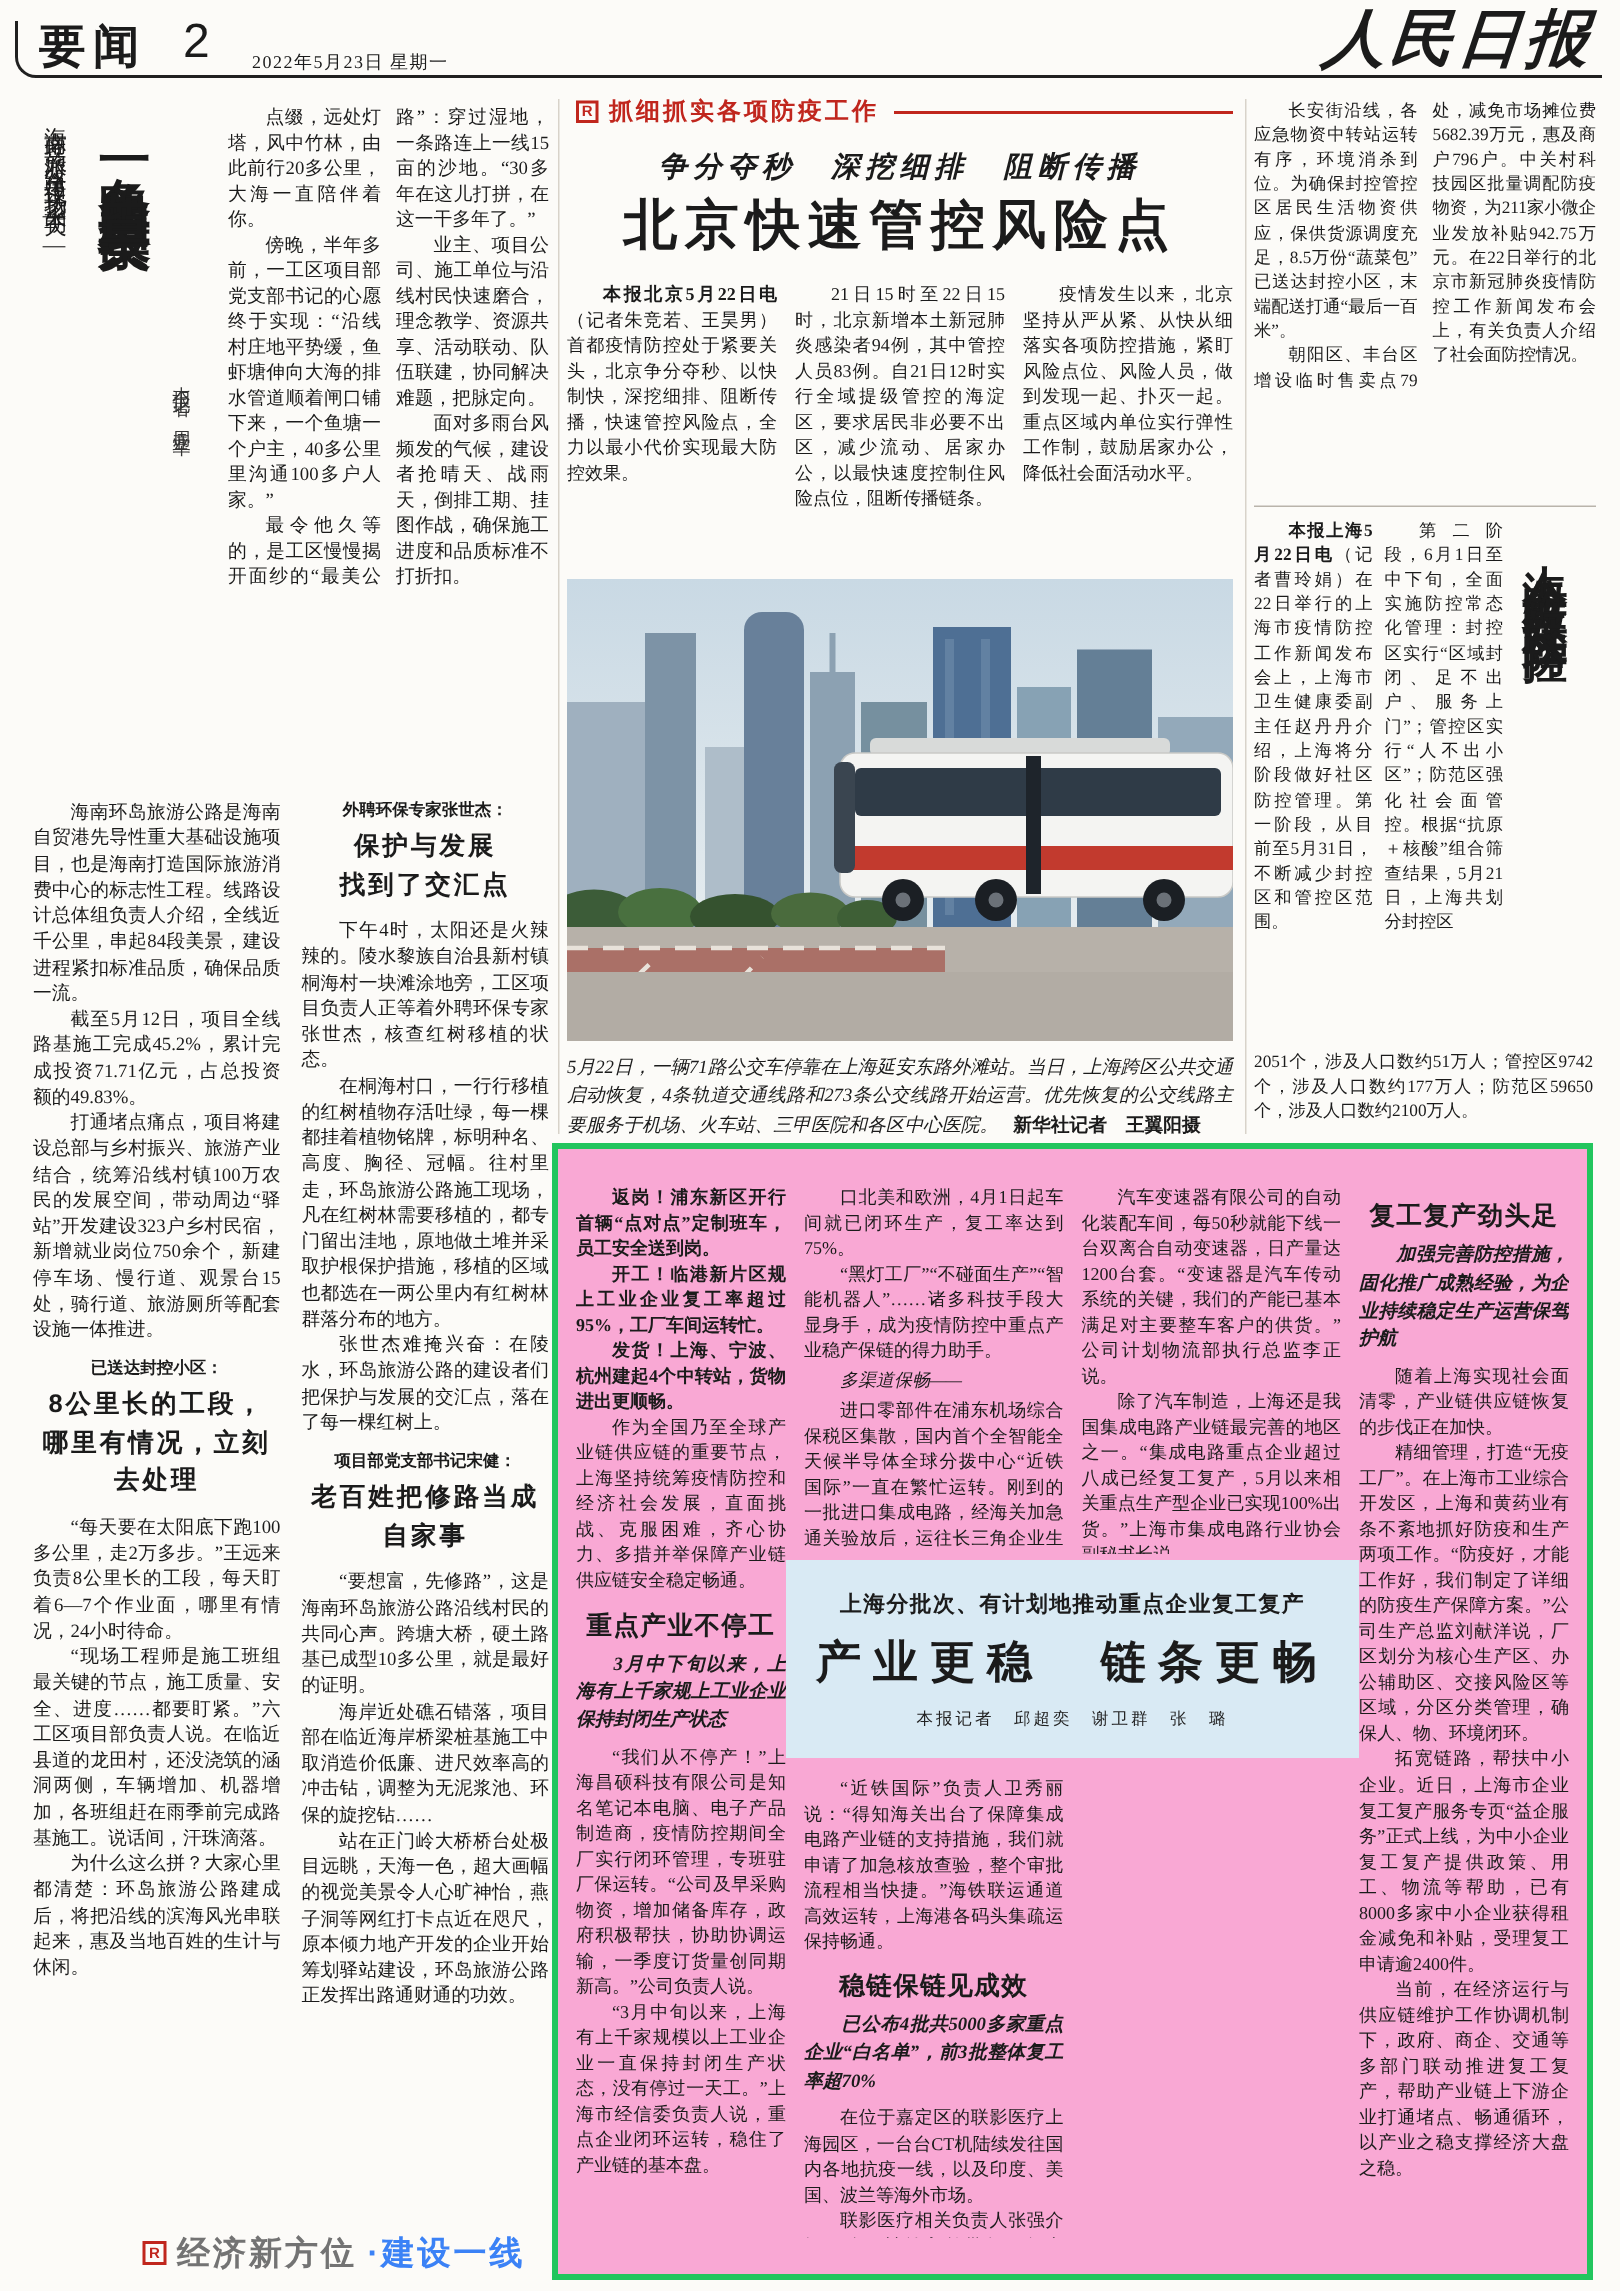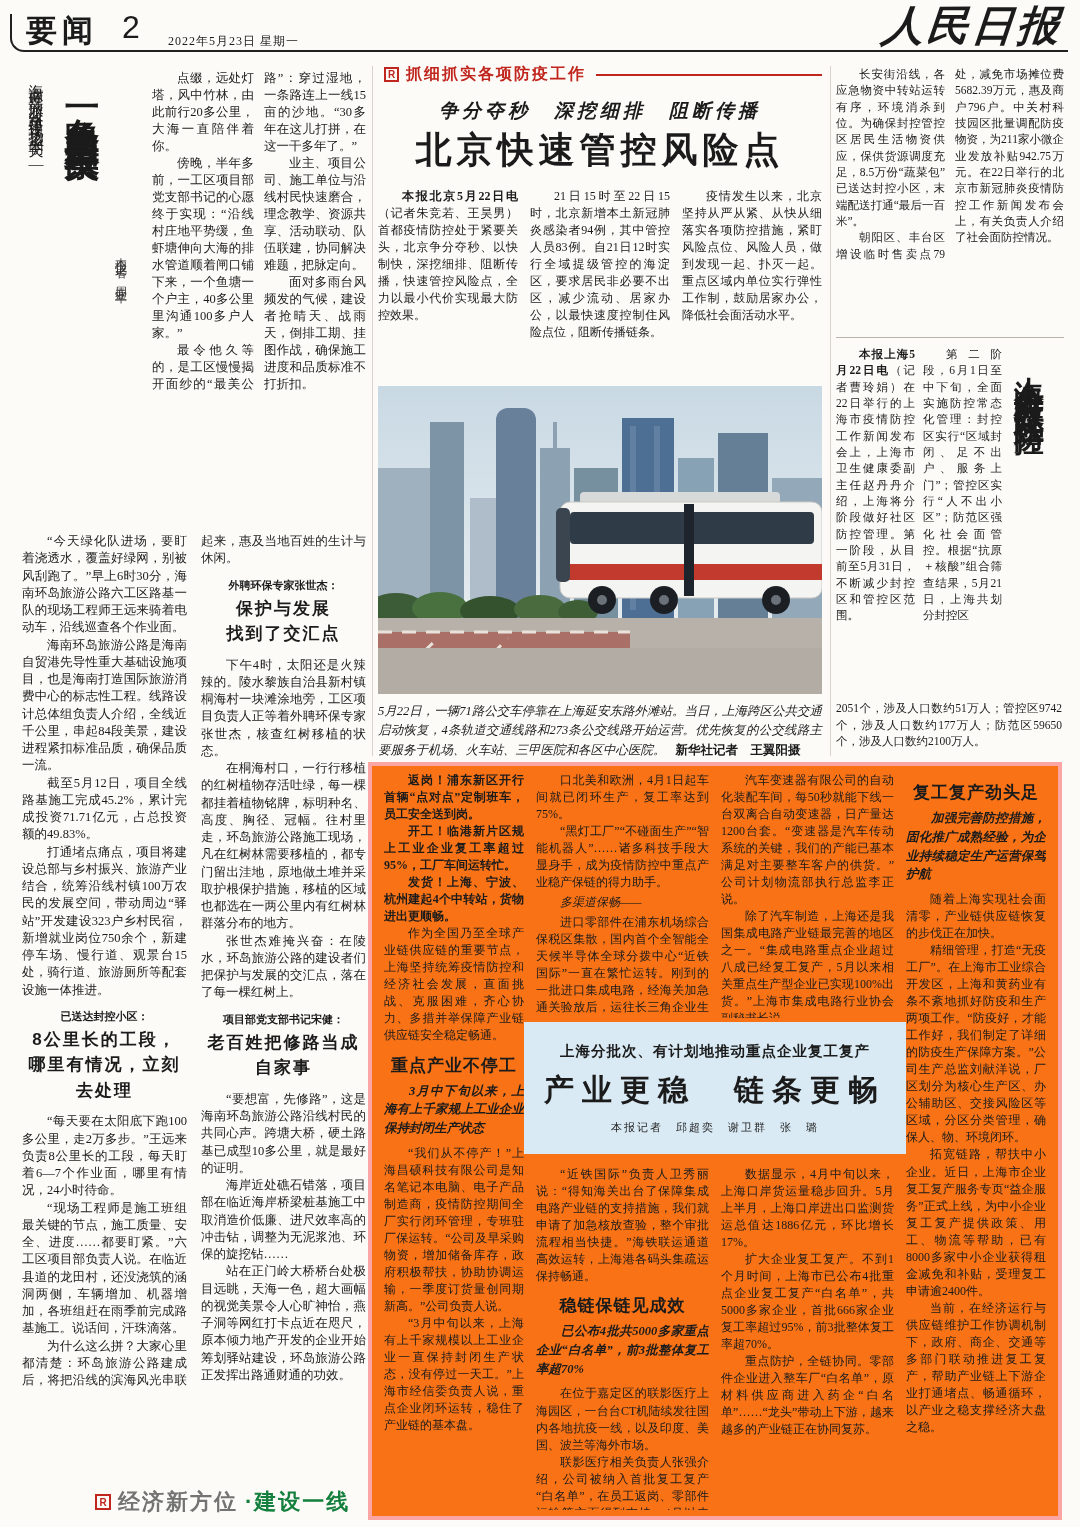--- a/index.html
+++ b/index.html
@@ -33,21 +33,21 @@
   .inset { text-align:center; margin:10px 2px; break-inside:avoid; }
   .inset .lb  { font-weight:bold; font-size:11px; display:block; margin-bottom:3px; }
   .inset .big { font-family:"Liberation Sans","DejaVu Sans",sans-serif;
                 font-weight:bold; font-size:17px; line-height:1.5; letter-spacing:2px; }
 
   .ft-tag { left:95px; top:1487px; display:flex; align-items:center; gap:7px; }
   .r-logo { display:inline-flex; align-items:center; justify-content:center;
             width:16px; height:16px; border:2px solid #c0261d; color:#c0261d;
             font:bold 10px "Liberation Sans",sans-serif; }
   .ft-red  { font:bold 22px "Liberation Sans",sans-serif; color:#737373; letter-spacing:2px; }
-  .ft-rest { font:600 22px "Liberation Sans",sans-serif; color:#15803d; letter-spacing:2px; }
+  .ft-rest { font:600 22px "Liberation Sans",sans-serif; color:#3b82f6; letter-spacing:2px; }
 
   
   .vline { width:1px; background:#d8d3ca; }
   .hline { height:1px; background:#b9b4ab; }
 
   
   .bj-kick { left:384px; top:64px; width:438px; display:flex; align-items:center; }
   .bj-kick .r-logo { width:15px; height:15px; }
   .bj-kick-t { font:bold 16px "Liberation Sans",sans-serif; color:#c0261d;
                margin:0 10px 0 7px; letter-spacing:2px; }
@@ -70,21 +70,21 @@
   .rt-cols { left:836px; top:66px; width:228px; height:264px;
              column-count:2; column-gap:10px; font-size:11.5px; line-height:1.42; overflow:hidden; }
   .sh-cols { left:836px; top:346px; width:166px; height:350px;
              column-count:2; column-gap:8px; font-size:11.5px; line-height:1.42; overflow:hidden; }
   .sh-title { left:1008px; top:352px; height:350px; font-size:30px; font-weight:bold;
               letter-spacing:5px; }
   .sh-stats { left:836px; top:700px; width:226px; font-size:11.5px; line-height:1.45; text-align:justify; }
 
   
   .feat { left:368px; top:762px; width:694px; height:758px;
-          border:4px solid #fca5a5; padding:6px 12px; background:#f97316; }
+          border:4px solid #22c55e; padding:24px 12px; background:#f9a8d4; }
   .feat-grid { display:grid; height:100%;
                grid-template-columns:140px 1fr 1fr 140px;
                grid-template-rows:246px 140px 1fr;
                column-gap:12px; }
   .fc { font-size:12px; line-height:1.42; overflow:hidden; }
   .c1  { grid-column:1; grid-row:1/4; }
   .c2t { grid-column:2; grid-row:1; }
   .c3t { grid-column:3; grid-row:1; }
   .c2b { grid-column:2; grid-row:3; padding-top:8px; }
   .c3b { grid-column:3; grid-row:3; padding-top:8px; }
@@ -118,21 +118,20 @@
 
   <div class="abs l-top">
     <p class="para">点缀，远处灯塔，风中竹林，由此前行20多公里，大海一直陪伴着你。</p>
     <p class="para">傍晚，半年多前，一工区项目部党支部书记的心愿终于实现：“沿线村庄地平势缓，鱼虾塘伸向大海的排水管道顺着闸口铺下来，一个鱼塘一个户主，40多公里里沟通100多户人家。”</p>
     <p class="para">最令他久等的，是工区慢慢揭开面纱的“最美公路”：穿过湿地，一条路连上一线15亩的沙地。“30多年在这儿打拼，在这一干多年了。”</p>
     <p class="para">业主、项目公司、施工单位与沿线村民快速磨合，理念教学、资源共享、活动联动、队伍联建，协同解决难题，把脉定向。</p>
     <p class="para">面对多雨台风频发的气候，建设者抢晴天、战雨天，倒排工期、挂图作战，确保施工进度和品质标准不打折扣。</p>
   </div>
 
   <div class="abs l-bot">
-    <p class="para">“今天绿化队进场，要盯着浇透水，覆盖好绿网，别被风刮跑了。”早上6时30分，海南环岛旅游公路六工区路基一队的现场工程师王远来骑着电动车，沿线巡查各个作业面。</p>
     <p class="para">海南环岛旅游公路是海南自贸港先导性重大基础设施项目，也是海南打造国际旅游消费中心的标志性工程。线路设计总体组负责人介绍，全线近千公里，串起84段美景，建设进程紧扣标准品质，确保品质一流。</p>
     <p class="para">截至5月12日，项目全线路基施工完成45.2%，累计完成投资71.71亿元，占总投资额的49.83%。</p>
     <p class="para">打通堵点痛点，项目将建设总部与乡村振兴、旅游产业结合，统筹沿线村镇100万农民的发展空间，带动周边“驿站”开发建设323户乡村民宿，新增就业岗位750余个，新建停车场、慢行道、观景台15处，骑行道、旅游厕所等配套设施一体推进。</p>
 
     <div class="inset">
       <span class="lb">已送达封控小区：</span>
       <span class="big">8公里长的工段，哪里有情况，立刻去处理</span>
     </div>
 
     <p class="para">“每天要在太阳底下跑100多公里，走2万多步。”王远来负责8公里长的工段，每天盯着6—7个作业面，哪里有情况，24小时待命。</p>
@@ -287,25 +286,20 @@
       </div>
 
       <div class="fc c2b">
         <p class="para">“近铁国际”负责人卫秀丽说：“得知海关出台了保障集成电路产业链的支持措施，我们就申请了加急核放查验，整个审批流程相当快捷。”海铁联运通道高效运转，上海港各码头集疏运保持畅通。</p>
         <div class="sub-h">稳链保链见成效</div>
         <div class="deck">已公布4批共5000多家重点企业“白名单”，前3批整体复工率超70%</div>
         <p class="para">在位于嘉定区的联影医疗上海园区，一台台CT机陆续发往国内各地抗疫一线，以及印度、美国、波兰等海外市场。</p>
         <p class="para">联影医疗相关负责人张强介绍，公司被纳入首批复工复产“白名单”，在员工返岗、零部件运输等方面得到支持，4月以来已交付设备超过700台。</p>
       </div>
 
-      <div class="fc c3b">
-        <p class="para">数据显示，4月中旬以来，上海口岸货运量稳步回升。5月上半月，上海口岸进出口监测货运总值达1886亿元，环比增长17%。</p>
-        <p class="para">扩大企业复工复产。不到1个月时间，上海市已公布4批重点企业复工复产“白名单”，共5000多家企业，首批666家企业复工率超过95%，前3批整体复工率超70%。</p>
-        <p class="para">重点防护，全链协同。零部件企业进入整车厂“白名单”，原材料供应商进入药企“白名单”……“龙头”带动上下游，越来越多的产业链正在协同复苏。</p>
-      </div>
 
       <div class="fc c4">
         <div class="sub-h">复工复产劲头足</div>
         <div class="deck">加强完善防控措施，固化推广成熟经验，为企业持续稳定生产运营保驾护航</div>
         <p class="para">随着上海实现社会面清零，产业链供应链恢复的步伐正在加快。</p>
         <p class="para">精细管理，打造“无疫工厂”。在上海市工业综合开发区，上海和黄药业有条不紊地抓好防疫和生产两项工作。“防疫好，才能工作好，我们制定了详细的防疫生产保障方案。”公司生产总监刘献洋说，厂区划分为核心生产区、办公辅助区、交接风险区等区域，分区分类管理，确保人、物、环境闭环。</p>
         <p class="para">拓宽链路，帮扶中小企业。近日，上海市企业复工复产服务专页“益企服务”正式上线，为中小企业复工复产提供政策、用工、物流等帮助，已有8000多家中小企业获得租金减免和补贴，受理复工申请逾2400件。</p>
         <p class="para">当前，在经济运行与供应链维护工作协调机制下，政府、商企、交通等多部门联动推进复工复产，帮助产业链上下游企业打通堵点、畅通循环，以产业之稳支撑经济大盘之稳。</p>
       </div>
 

